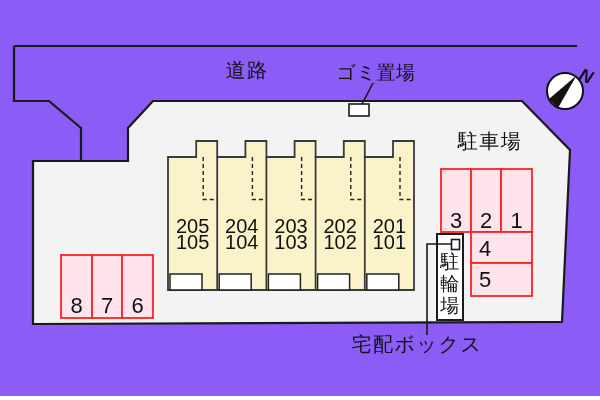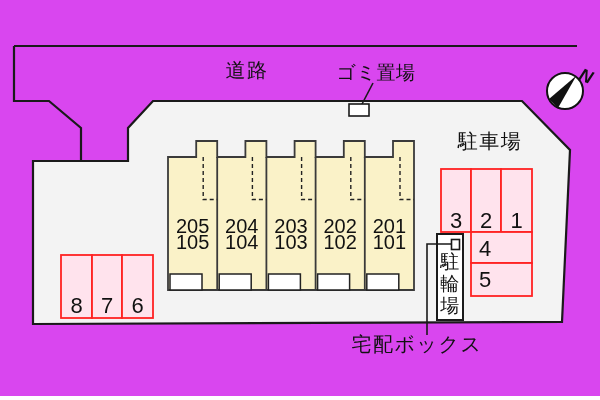--- a/index.html
+++ b/index.html
@@ -1,16 +1,16 @@
 <!DOCTYPE html>
 <html><head>
 <meta charset="utf-8">
 <style>
   html,body{margin:0;padding:0;background:#ffffff;}
-  .stage{position:relative;width:600px;height:396px;background:#d946ef;overflow:hidden;
+  .stage{position:relative;width:600px;height:396px;background:#8b5cf6;overflow:hidden;
          font-family:"Liberation Sans","DejaVu Sans",sans-serif;}
   svg text{fill:#111111;font-family:"Liberation Sans","DejaVu Sans",sans-serif;}
   .jp-label{font-size:20px;letter-spacing:1.5px;}
   .jp-label-sm{font-size:19px;letter-spacing:0.5px;}
   .unit-num{font-size:20px;}
   .park-num{font-size:22px;}
   .north-n{font-size:18px;font-weight:bold;font-style:italic;}
   .site{fill:#f3f3f3;stroke:#1a1a1a;stroke-width:2.2;}
   .bldg{fill:#faf2c8;stroke:#3a3a3a;stroke-width:1.8;}
   .divider{stroke:#3a3a3a;stroke-width:1.8;}

